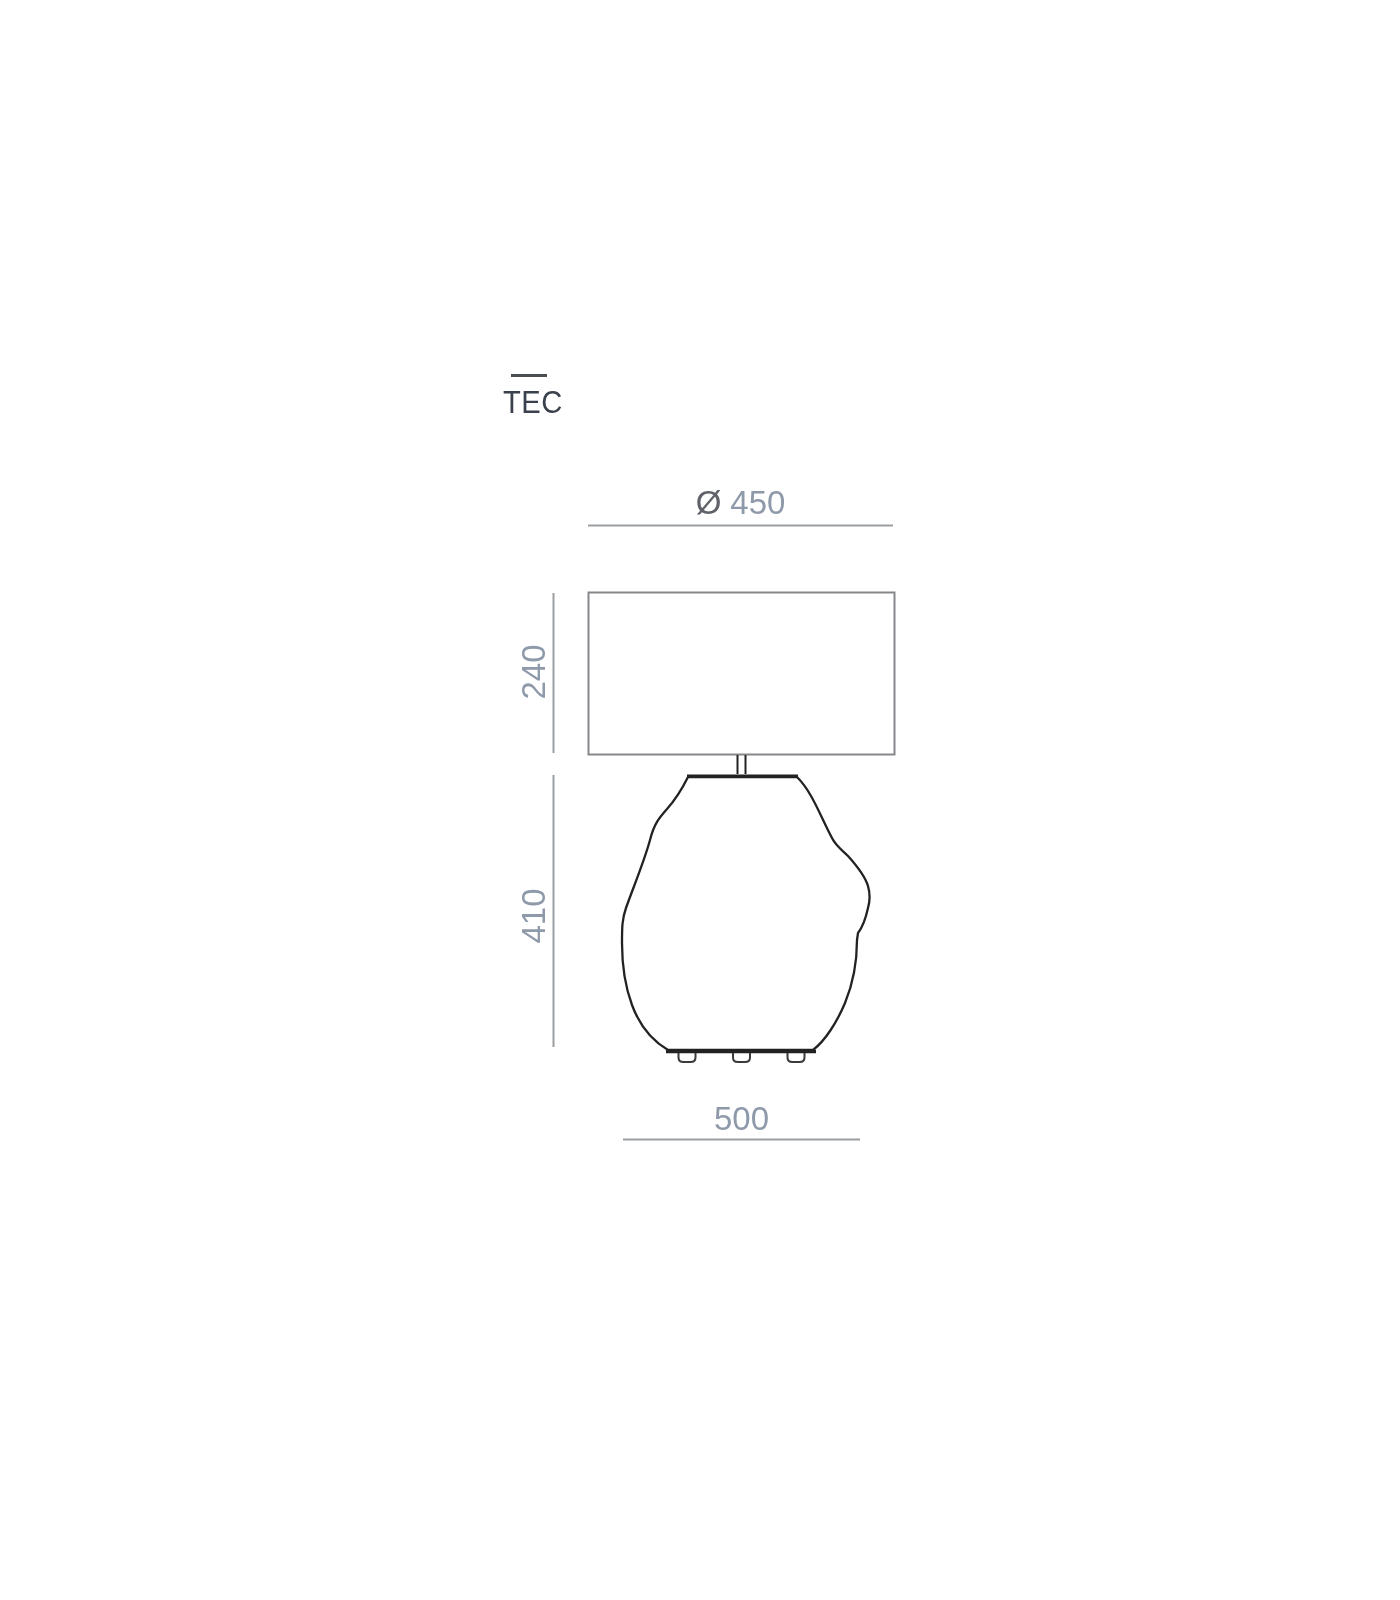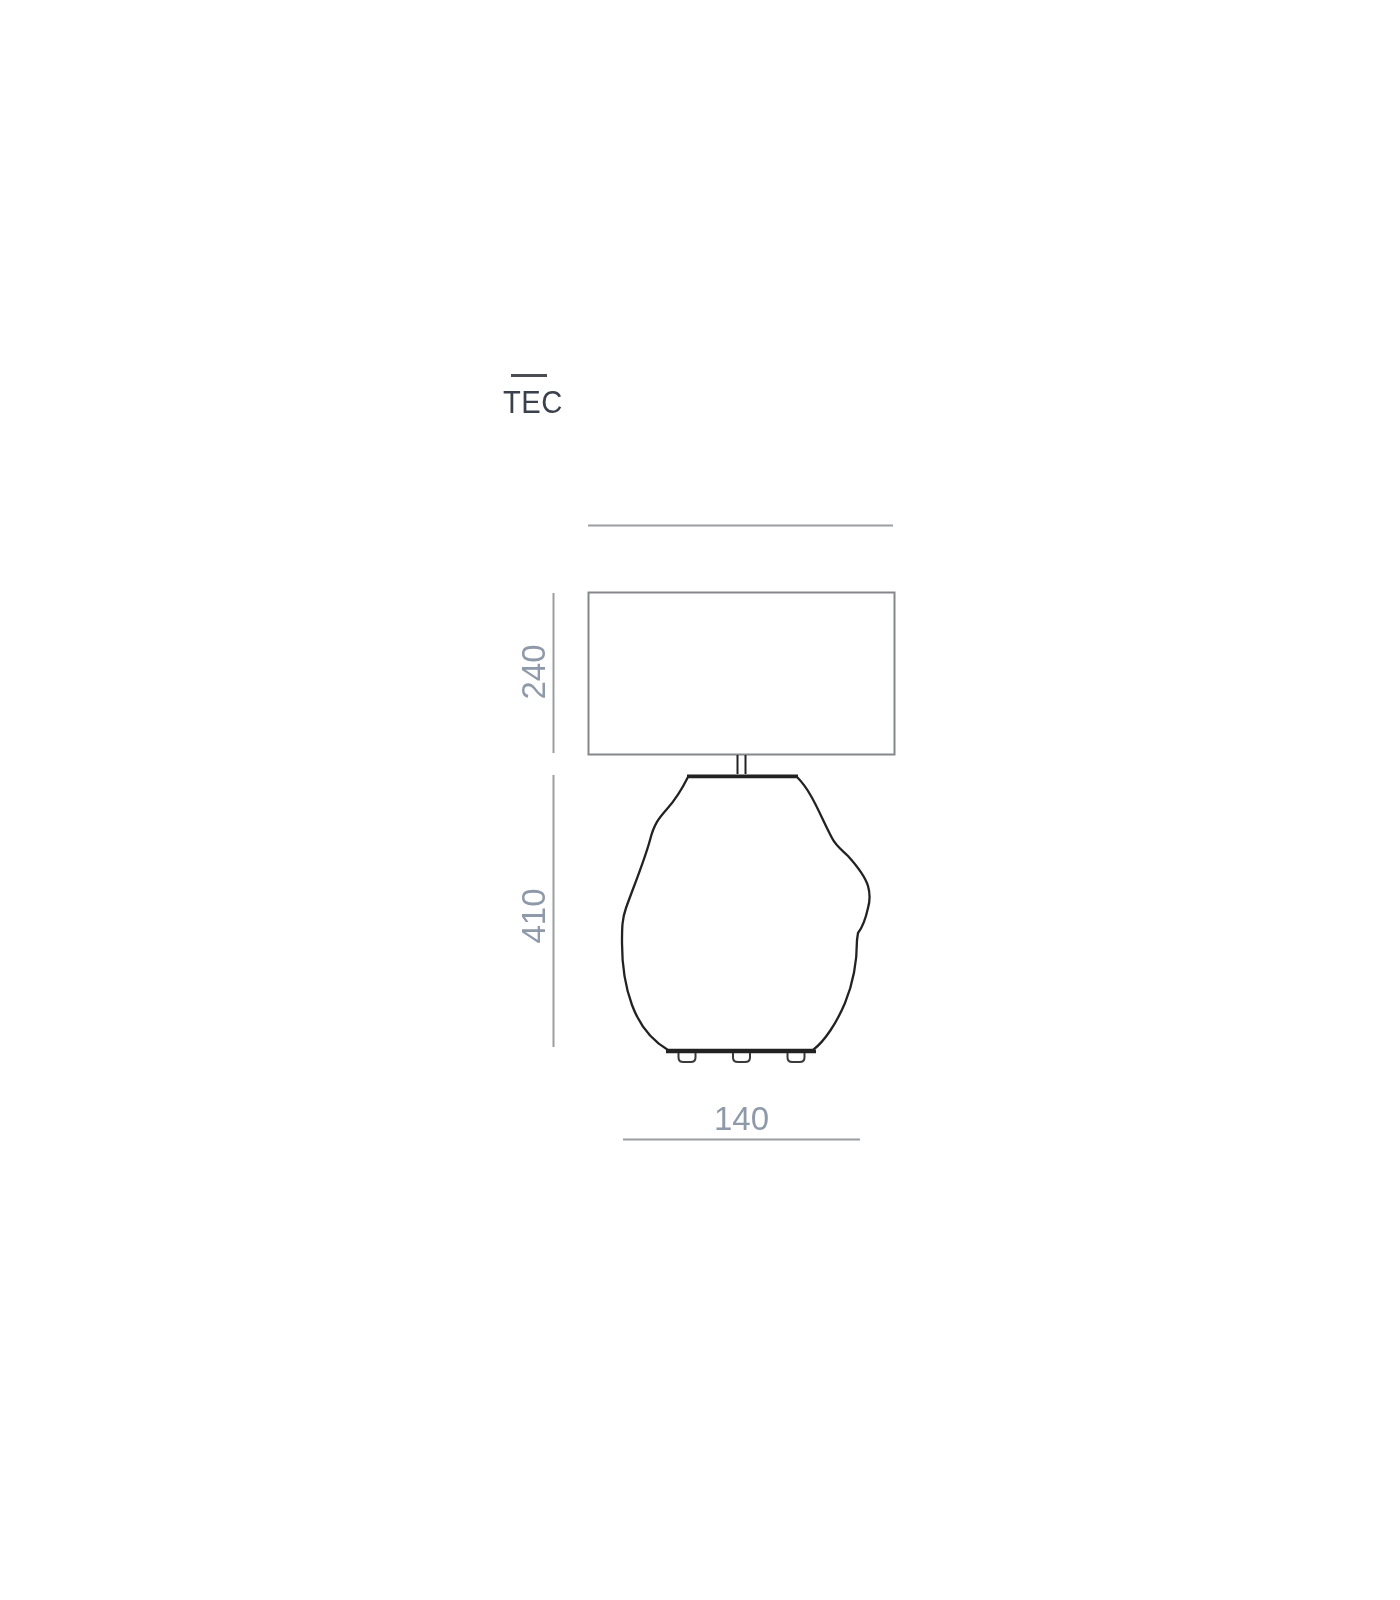--- a/index.html
+++ b/index.html
@@ -122,20 +122,23 @@
              C 824 823 819 810 811 796
              C 806 787 801 781 797 777 Z" fill="#ffffff" stroke="var(--body-outline, #222222)" stroke-width="2.3" stroke-linejoin="round"></path>
 
     <line x1="666" y1="1051.5" x2="816" y2="1051.5" stroke="var(--body-outline, #222222)" stroke-width="3.5"></line>
 
     <path d="M 678.5 1053 L 678.5 1057.5 Q 678.5 1062 683.5 1062 L 690.5 1062 Q 695.5 1062 695.5 1057.5 L 695.5 1053" fill="none" stroke="var(--foot-outline, #3a3a3a)" stroke-width="2"></path>
     <path d="M 733 1053 L 733 1057.5 Q 733 1062 738 1062 L 745 1062 Q 750 1062 750 1057.5 L 750 1053" fill="none" stroke="var(--foot-outline, #3a3a3a)" stroke-width="2"></path>
     <path d="M 787.5 1053 L 787.5 1057.5 Q 787.5 1062 792.5 1062 L 799.5 1062 Q 804.5 1062 804.5 1057.5 L 804.5 1053" fill="none" stroke="var(--foot-outline, #3a3a3a)" stroke-width="2"></path>
   </svg>
 
+  <div id="dim-diameter" class="dim-label">
+    <span class="dia-symbol">Ø</span><span>450</span>
+  </div>
 
   <div id="dim-shade-height" class="dim-label">240</div>
 
   <div id="dim-body-height" class="dim-label">410</div>
 
-  <div id="dim-base-width" class="dim-label">140</div>
+  <div id="dim-base-width" class="dim-label">500</div>
 
 </div>
 
 </body></html>

